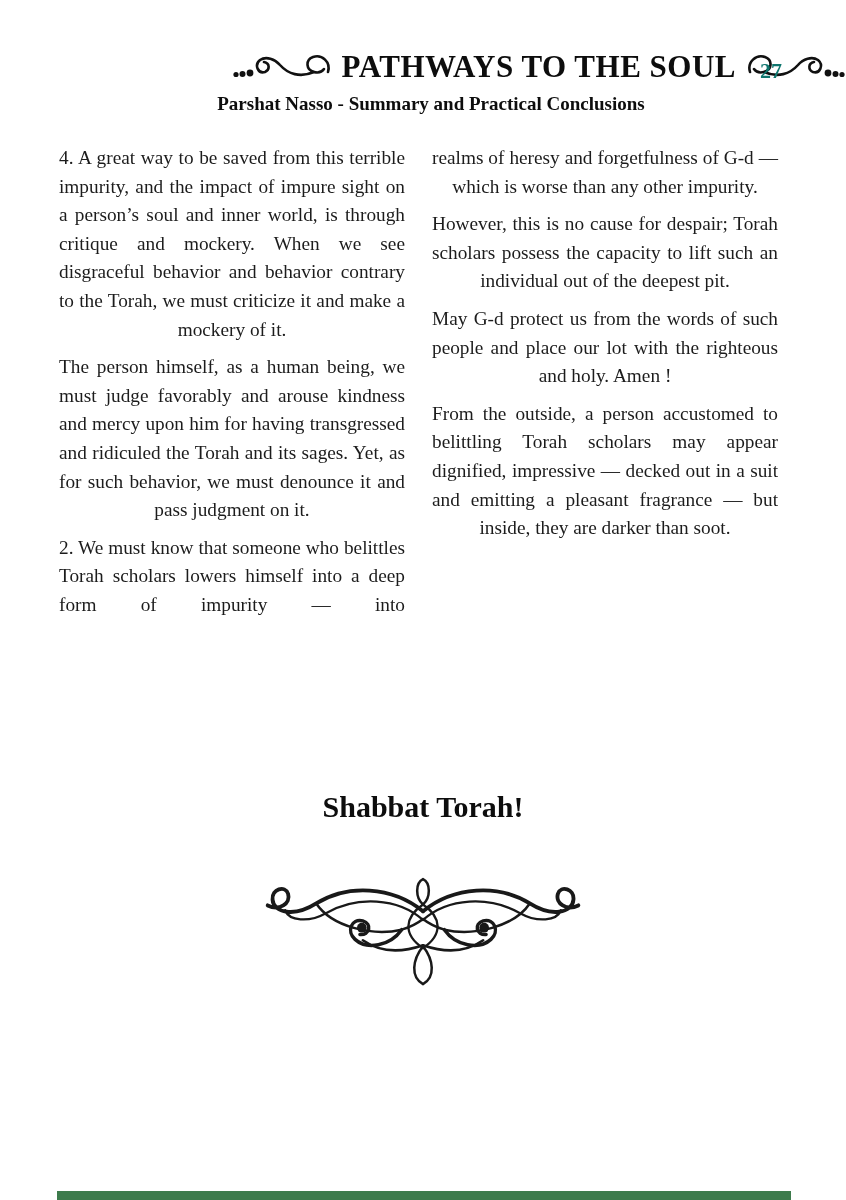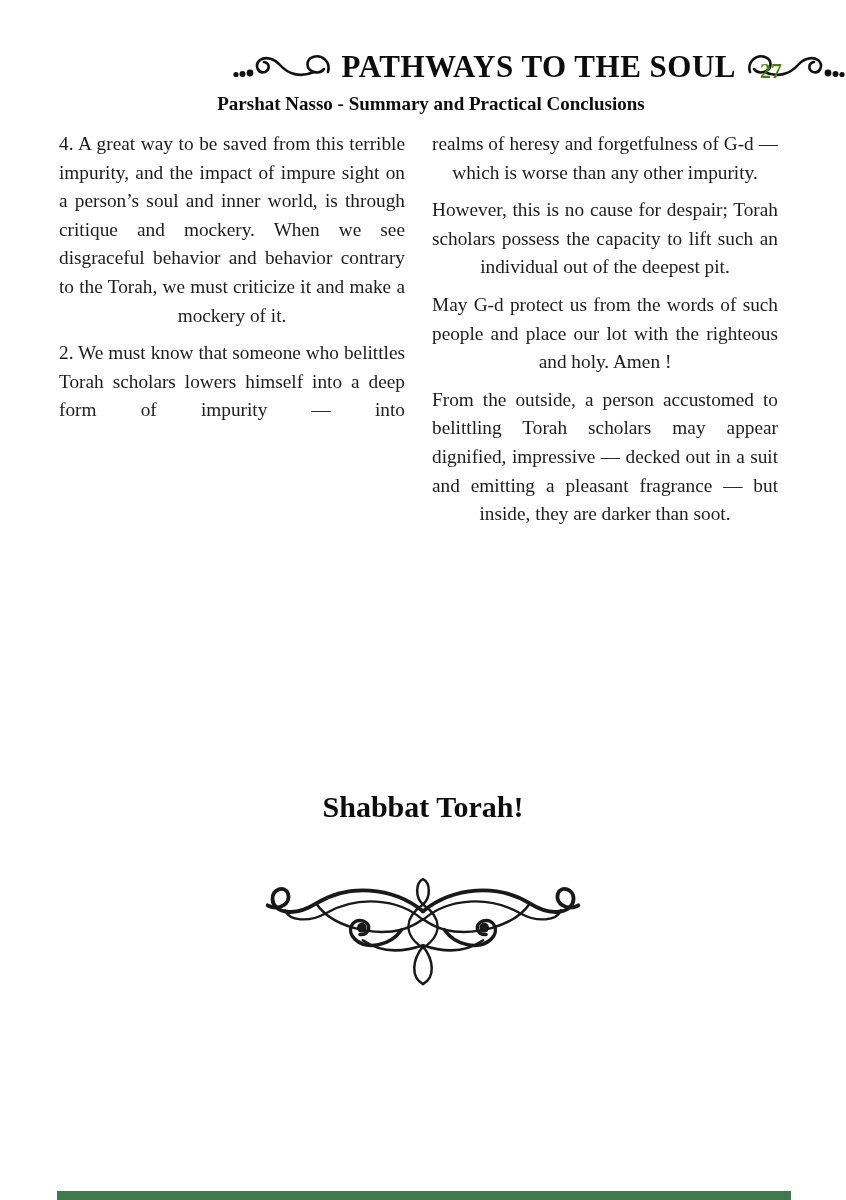--- a/index.html
+++ b/index.html
@@ -11,30 +11,30 @@
 
   
   .header{position:absolute;top:48px;left:0;width:846px;text-align:center;}
   .title-row{display:flex;align-items:center;justify-content:flex-end;gap:10px;}
   .title{
     font-size:31px;font-weight:bold;color:#0d0d0d;letter-spacing:.5px;
     white-space:nowrap;line-height:38px;
   }
   .orn{display:inline-block;width:100px;height:34px;}
   .page-number{
-    position:absolute;top:58px;right:64px;font-size:22px;font-weight:bold;color:#4d7c0f;
+    position:absolute;top:58px;right:64px;font-size:22px;font-weight:bold;color:#0f766e;
   }
   .subtitle{
     position:absolute;top:93px;left:8px;width:846px;text-align:center;
     font-size:19px;font-weight:bold;color:#0d0d0d;
   }
 
   
   .columns{
-    position:absolute;top:130px;left:59px;width:719px;
+    position:absolute;top:144px;left:59px;width:719px;
     display:flex;gap:27px;
   }
   .col{width:346px;}
   .para{
     margin:0 0 9px 0;font-size:19.3px;line-height:28.6px;
     text-align:justify;text-align-last:center;color:#1c1c1c;
   }
   .para.cont{text-align-last:justify;}
 
   
@@ -81,20 +81,21 @@
         </svg>
       </span>
     </div>
   </div>
   <div class="page-number">27</div>
   <div class="subtitle">Parshat Nasso - Summary and Practical Conclusions</div>
 
   <div class="columns">
     <div class="col">
       <p class="para">4. A great way to be saved from this terrible impurity, and the impact of impure sight on a person’s soul and inner world, is through critique and mockery. When we see disgraceful behavior and behavior contrary to the Torah, we must criticize it and make a mockery of it.</p>
+      <p class="para">The person himself, as a human being, we must judge favorably and arouse kindness and mercy upon him for having transgressed and ridiculed the Torah and its sages. Yet, as for such behavior, we must denounce it and pass judgment on it.</p>
       <p class="para cont">2. We must know that someone who belittles Torah scholars lowers himself into a deep form of impurity — into</p>
     </div>
     <div class="col">
       <p class="para">realms of heresy and forgetfulness of G-d — which is worse than any other impurity.</p>
       <p class="para">However, this is no cause for despair; Torah scholars possess the capacity to lift such an individual out of the deepest pit.</p>
       <p class="para">May G-d protect us from the words of such people and place our lot with the righteous and holy. Amen !</p>
       <p class="para">From the outside, a person accustomed to belittling Torah scholars may appear dignified, impressive — decked out in a suit and emitting a pleasant fragrance — but inside, they are darker than soot.</p>
     </div>
   </div>
 

